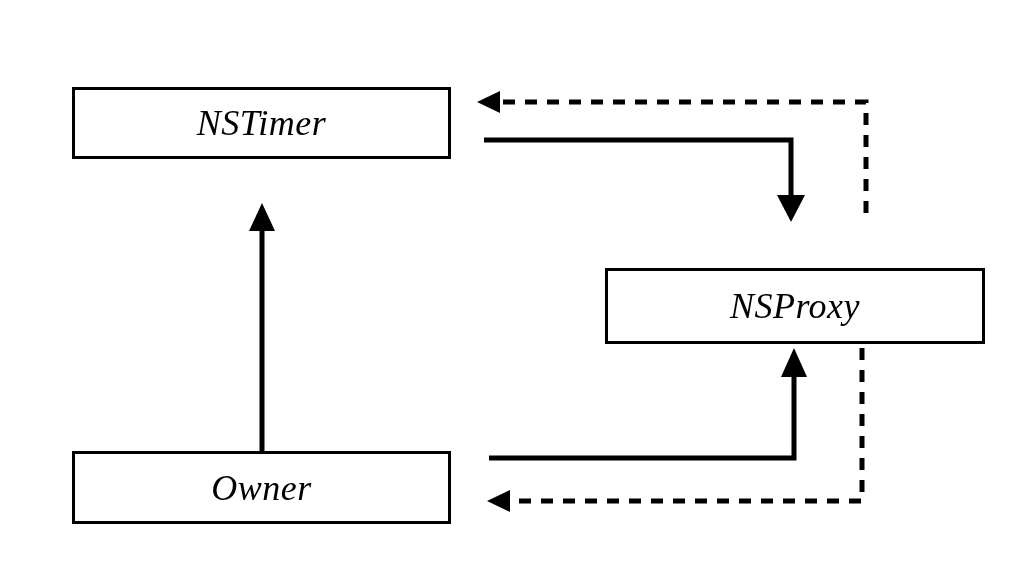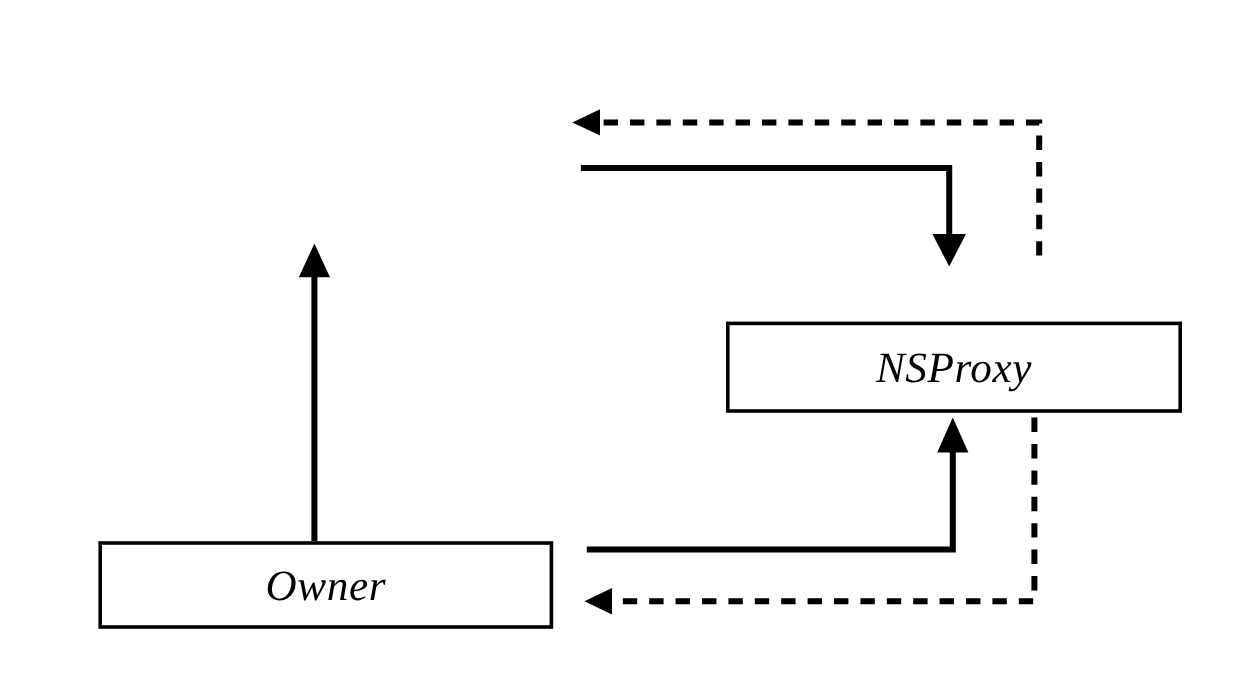--- a/index.html
+++ b/index.html
@@ -51,21 +51,21 @@
   #node-nstimer .node-label { font-size: 36px; }
   #node-nsproxy {
     left: 605px;
     top: 243px;
     width: 380px;
     height: 76px;
     margin-top: 25px;
   }
   #node-nsproxy .node-label { font-size: 36px; }
   #node-owner {
-    left: 82px;
+    left: 72px;
     top: 451px;
     width: 379px;
     height: 73px;
   }
   #node-owner .node-label { font-size: 36px; }
 </style>
 </head>
 <body>
 
 <div id="canvas">
@@ -91,20 +91,23 @@
       <polyline points="489,458 794,458 794,372" fill="none" stroke="#000000" stroke-width="5" stroke-linecap="butt" stroke-linejoin="miter"></polyline>
       <polygon points="794,348 781,377 807,377" fill="#000000"></polygon>
     </g>
 
     <g>
       <polyline points="862,348 862,501 506,501" fill="none" stroke="#000000" stroke-width="5" stroke-dasharray="12 10" stroke-linecap="butt"></polyline>
       <polygon points="487,501 510,490 510,512" fill="#000000"></polygon>
     </g>
   </svg>
 
+  <div class="node-box" id="node-nstimer">
+    <span class="node-label">NSTimer</span>
+  </div>
 
   <div class="node-box" id="node-nsproxy">
     <span class="node-label">NSProxy</span>
   </div>
 
   <div class="node-box" id="node-owner">
     <span class="node-label">Owner</span>
   </div>
 
 </div>

